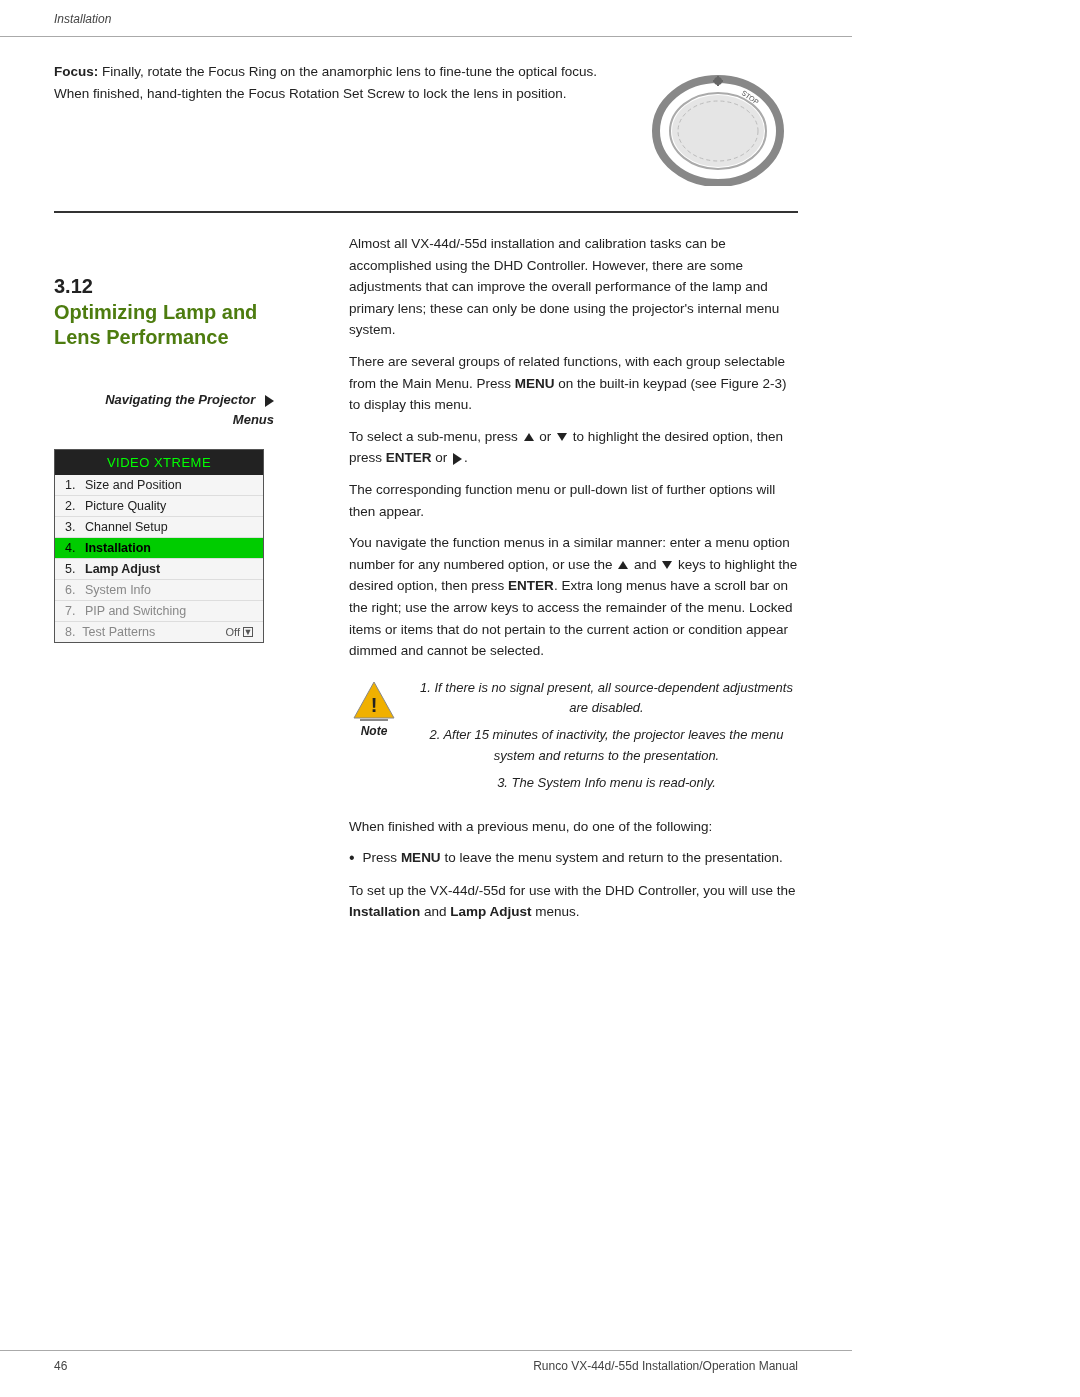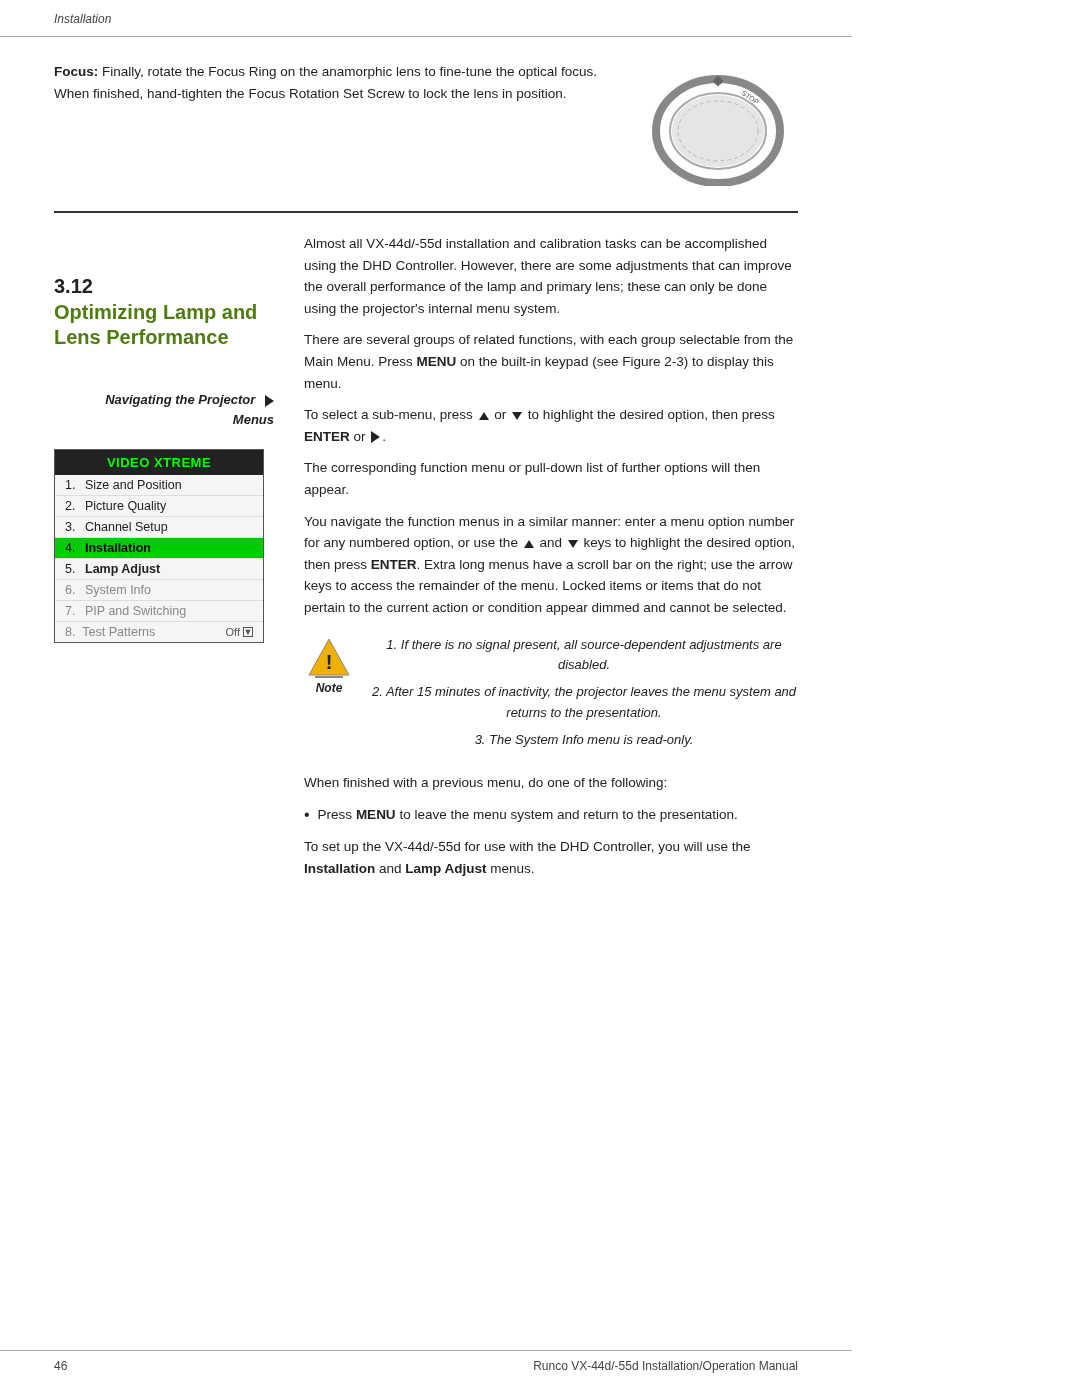--- a/index.html
+++ b/index.html
@@ -128,21 +128,21 @@
       margin-top: 20px;
       border: 1px solid #555;
       width: 210px;
     }
 
     .menu-header {
       background: #222;
       color: #00ff00;
       text-align: center;
       font-size: 13px;
-      font-weight: bold;
+      font-weight: normal;
       padding: 5px 8px;
       letter-spacing: 0.5px;
     }
 
     .menu-item {
       display: flex;
       align-items: center;
       padding: 3px 10px;
       font-size: 12.5px;
       color: #222;
@@ -204,20 +204,21 @@
       align-items: center;
       justify-content: center;
       font-size: 9px;
     }
 
     
     .right-text-block {
       font-size: 13.5px;
       line-height: 1.6;
       color: #222;
+      margin-left: 45px;
     }
 
     .right-text-block p {
       margin-bottom: 10px;
     }
 
     
     .note-section {
       display: flex;
       gap: 16px;

